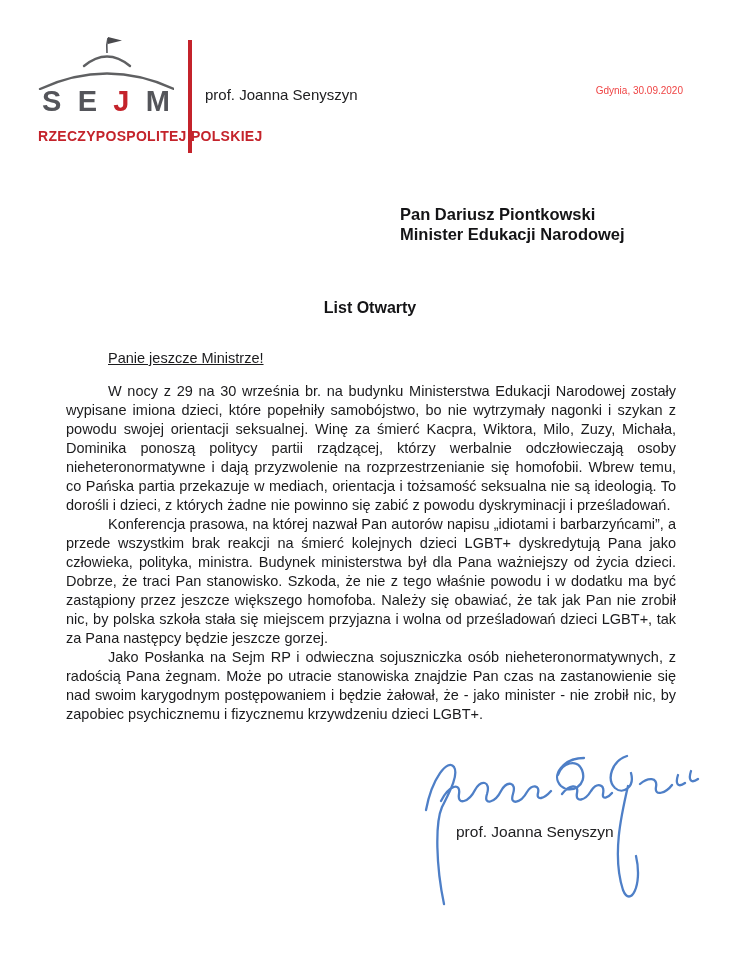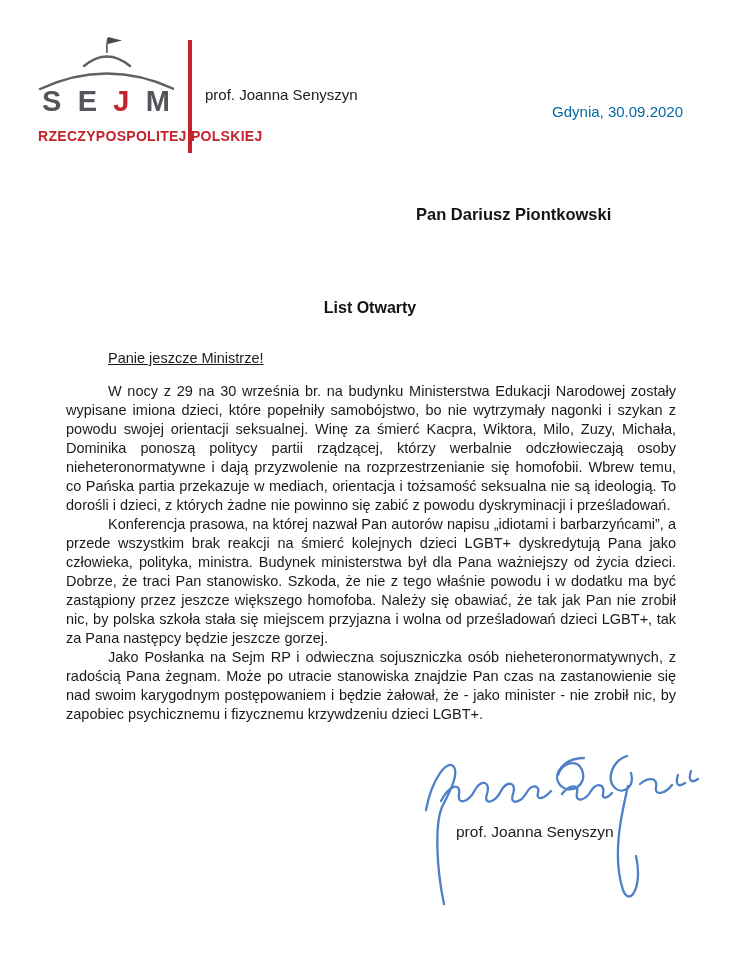--- a/index.html
+++ b/index.html
@@ -26,26 +26,26 @@
   }
   .red-bar{
     position:absolute;left:188px;top:40px;width:4px;height:113px;
     background:#c4232b;
   }
   .sender{
     position:absolute;left:205px;top:84px;
     font-size:15px;line-height:21px;color:#202022;
   }
   .dateline{
-    position:absolute;right:57px;top:103px;
-    font-size:15px;color:#0369a1;
+    position:absolute;right:57px;top:85px;
+    font-size:10px;color:#ef4444;
   }
   
   .recipient{
-    position:absolute;left:416px;top:205px;
+    position:absolute;left:400px;top:205px;
     font-size:16.5px;font-weight:bold;line-height:19.5px;color:#141416;
   }
   
   .letter-title{
     position:absolute;left:0;top:299px;width:740px;
     text-align:center;font-size:16px;font-weight:bold;color:#141416;
   }
   .salutation{
     position:absolute;left:108px;top:350px;
     font-size:14.5px;color:#1b1b1d;text-decoration:underline;
@@ -89,20 +89,21 @@
   <div class="red-bar"></div>
 
   <div class="sender">
     <div>prof. Joanna Senyszyn</div>
   </div>
 
   <div class="dateline">Gdynia, 30.09.2020</div>
 
   <div class="recipient">
     <div>Pan Dariusz Piontkowski</div>
+    <div>Minister Edukacji Narodowej</div>
   </div>
 
   <div class="letter-title">List Otwarty</div>
   <div class="salutation">Panie jeszcze Ministrze!</div>
 
   <div class="body">
     <p>W nocy z 29 na 30 września br. na budynku Ministerstwa Edukacji Narodowej zostały wypisane imiona dzieci, które popełniły samobójstwo, bo nie wytrzymały nagonki i szykan z powodu swojej orientacji seksualnej. Winę za śmierć Kacpra, Wiktora, Milo, Zuzy, Michała, Dominika ponoszą politycy partii rządzącej, którzy werbalnie odczłowieczają osoby nieheteronormatywne i dają przyzwolenie na rozprzestrzenianie się homofobii. Wbrew temu, co Pańska partia przekazuje w mediach, orientacja i tożsamość seksualna nie są ideologią. To dorośli i dzieci, z których żadne nie powinno się zabić z powodu dyskryminacji i prześladowań.</p>
     <p>Konferencja prasowa, na której nazwał Pan autorów napisu „idiotami i barbarzyńcami”, a przede wszystkim brak reakcji na śmierć kolejnych dzieci LGBT+ dyskredytują Pana jako człowieka, polityka, ministra. Budynek ministerstwa był dla Pana ważniejszy od życia dzieci. Dobrze, że traci Pan stanowisko. Szkoda, że nie z tego właśnie powodu i w dodatku ma być zastąpiony przez jeszcze większego homofoba. Należy się obawiać, że tak jak Pan nie zrobił nic, by polska szkoła stała się miejscem przyjazna i wolna od prześladowań dzieci LGBT+, tak za Pana następcy będzie jeszcze gorzej.</p>
     <p>Jako Posłanka na Sejm RP i odwieczna sojuszniczka osób nieheteronormatywnych, z radością Pana żegnam. Może po utracie stanowiska znajdzie Pan czas na zastanowienie się nad swoim karygodnym postępowaniem i będzie żałował, że - jako minister - nie zrobił nic, by zapobiec psychicznemu i fizycznemu krzywdzeniu dzieci LGBT+.</p>
   </div>

